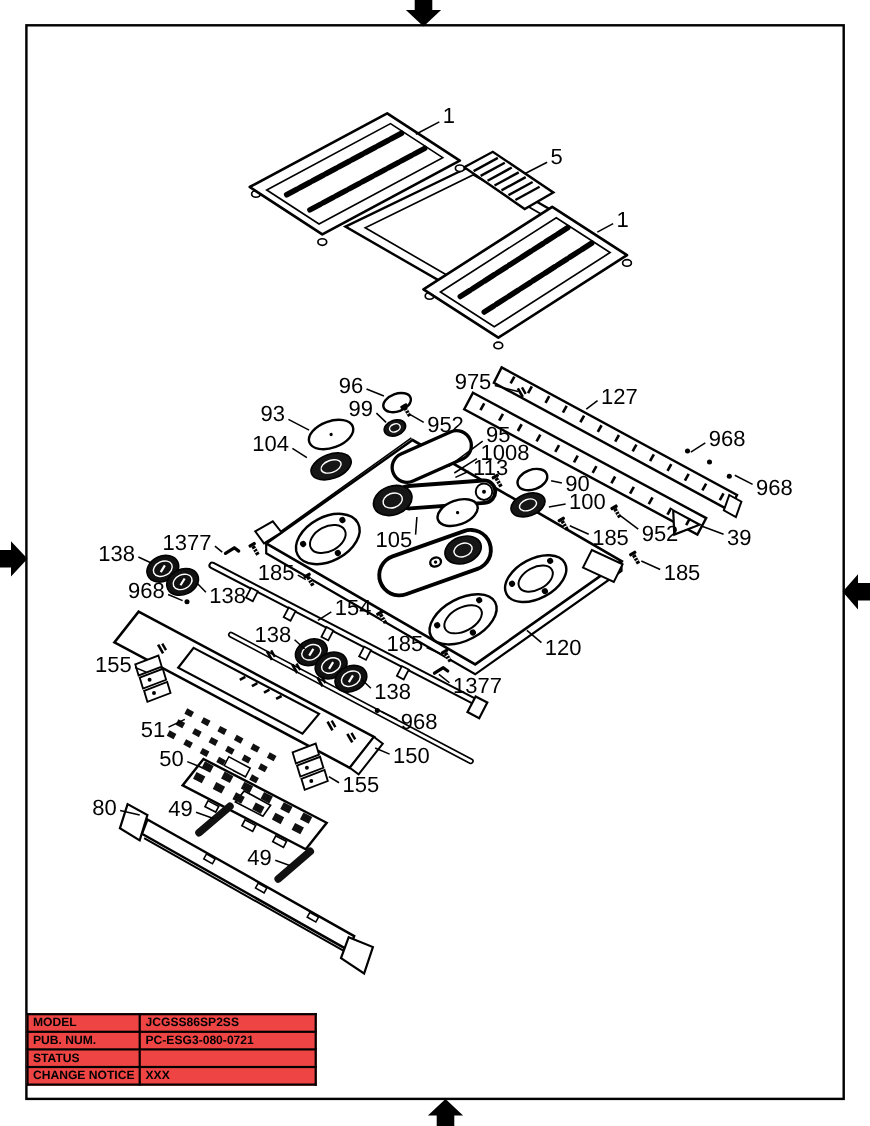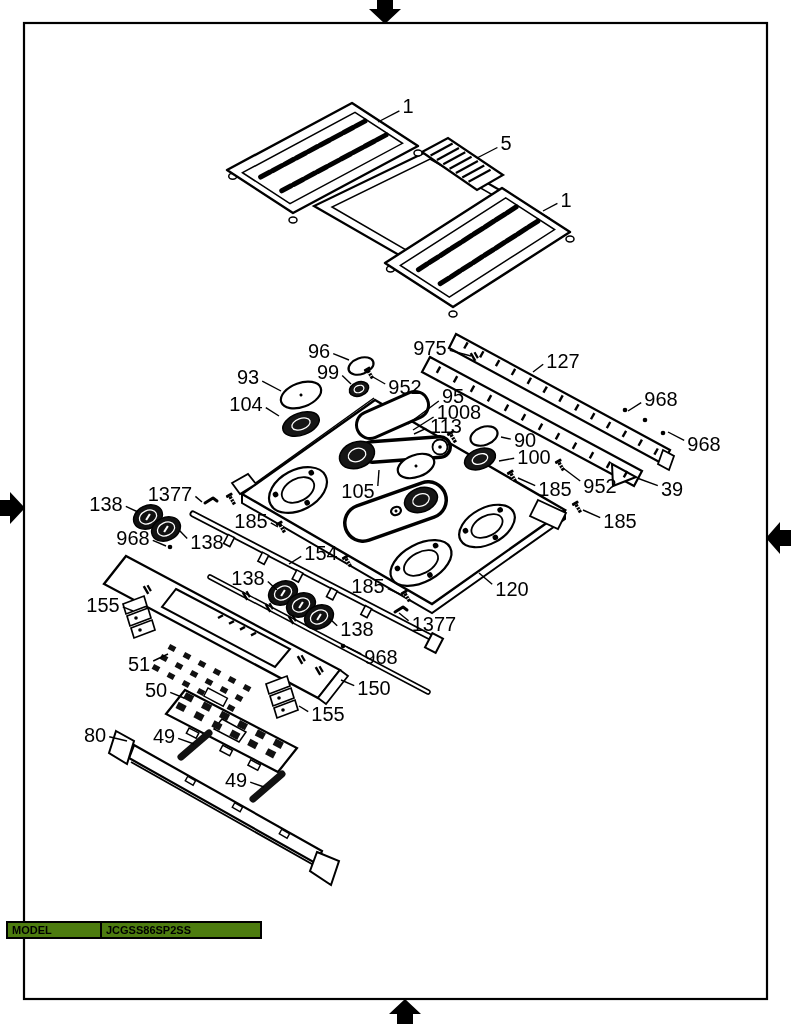--- a/index.html
+++ b/index.html
@@ -1,20 +1,20 @@
 <!DOCTYPE html>
 <html><head>
 <meta charset="utf-8">
 <style>
   html,body{margin:0;padding:0;background:#ffffff;}
   .page{position:relative;width:791px;height:1024px;background:#ffffff;overflow:hidden;
         font-family:"Liberation Sans",sans-serif;}
   svg{position:absolute;left:0;top:0;}
   .co-text{font-family:"Liberation Sans",sans-serif;font-size:20px;fill:#000;}
-  .title-block{position:absolute;left:6px;top:921px;border-collapse:collapse;background:#4d7c0f;}
+  .title-block{position:absolute;left:24px;top:921px;border-collapse:collapse;background:#ef4444;}
   .title-block td{border:2px solid #000;font:bold 11px/1.1 "Liberation Sans",sans-serif;
                   padding:1px 4px;height:11px;white-space:nowrap;overflow:hidden;color:#000;}
   .title-block td.lbl{width:84px;}
   .title-block td.val{width:150px;}
 </style>
 </head>
 <body>
 
 <div class="page">
 
@@ -496,16 +496,28 @@
         <text x="236" y="780" text-anchor="middle" dominant-baseline="central" class="co-text">49</text>
       </g>
 </svg>
 
 <table class="title-block">
   <tbody>
         <tr>
     <td class="lbl">MODEL</td>
     <td class="val">JCGSS86SP2SS</td>
   </tr>
+  <tr>
+    <td class="lbl">PUB. NUM.</td>
+    <td class="val">PC-ESG3-080-0721</td>
+  </tr>
+  <tr>
+    <td class="lbl">STATUS</td>
+    <td class="val"></td>
+  </tr>
+  <tr>
+    <td class="lbl">CHANGE NOTICE</td>
+    <td class="val">XXX</td>
+  </tr>
 </tbody>
     </table>
 
 </div>
 
 </body></html>

